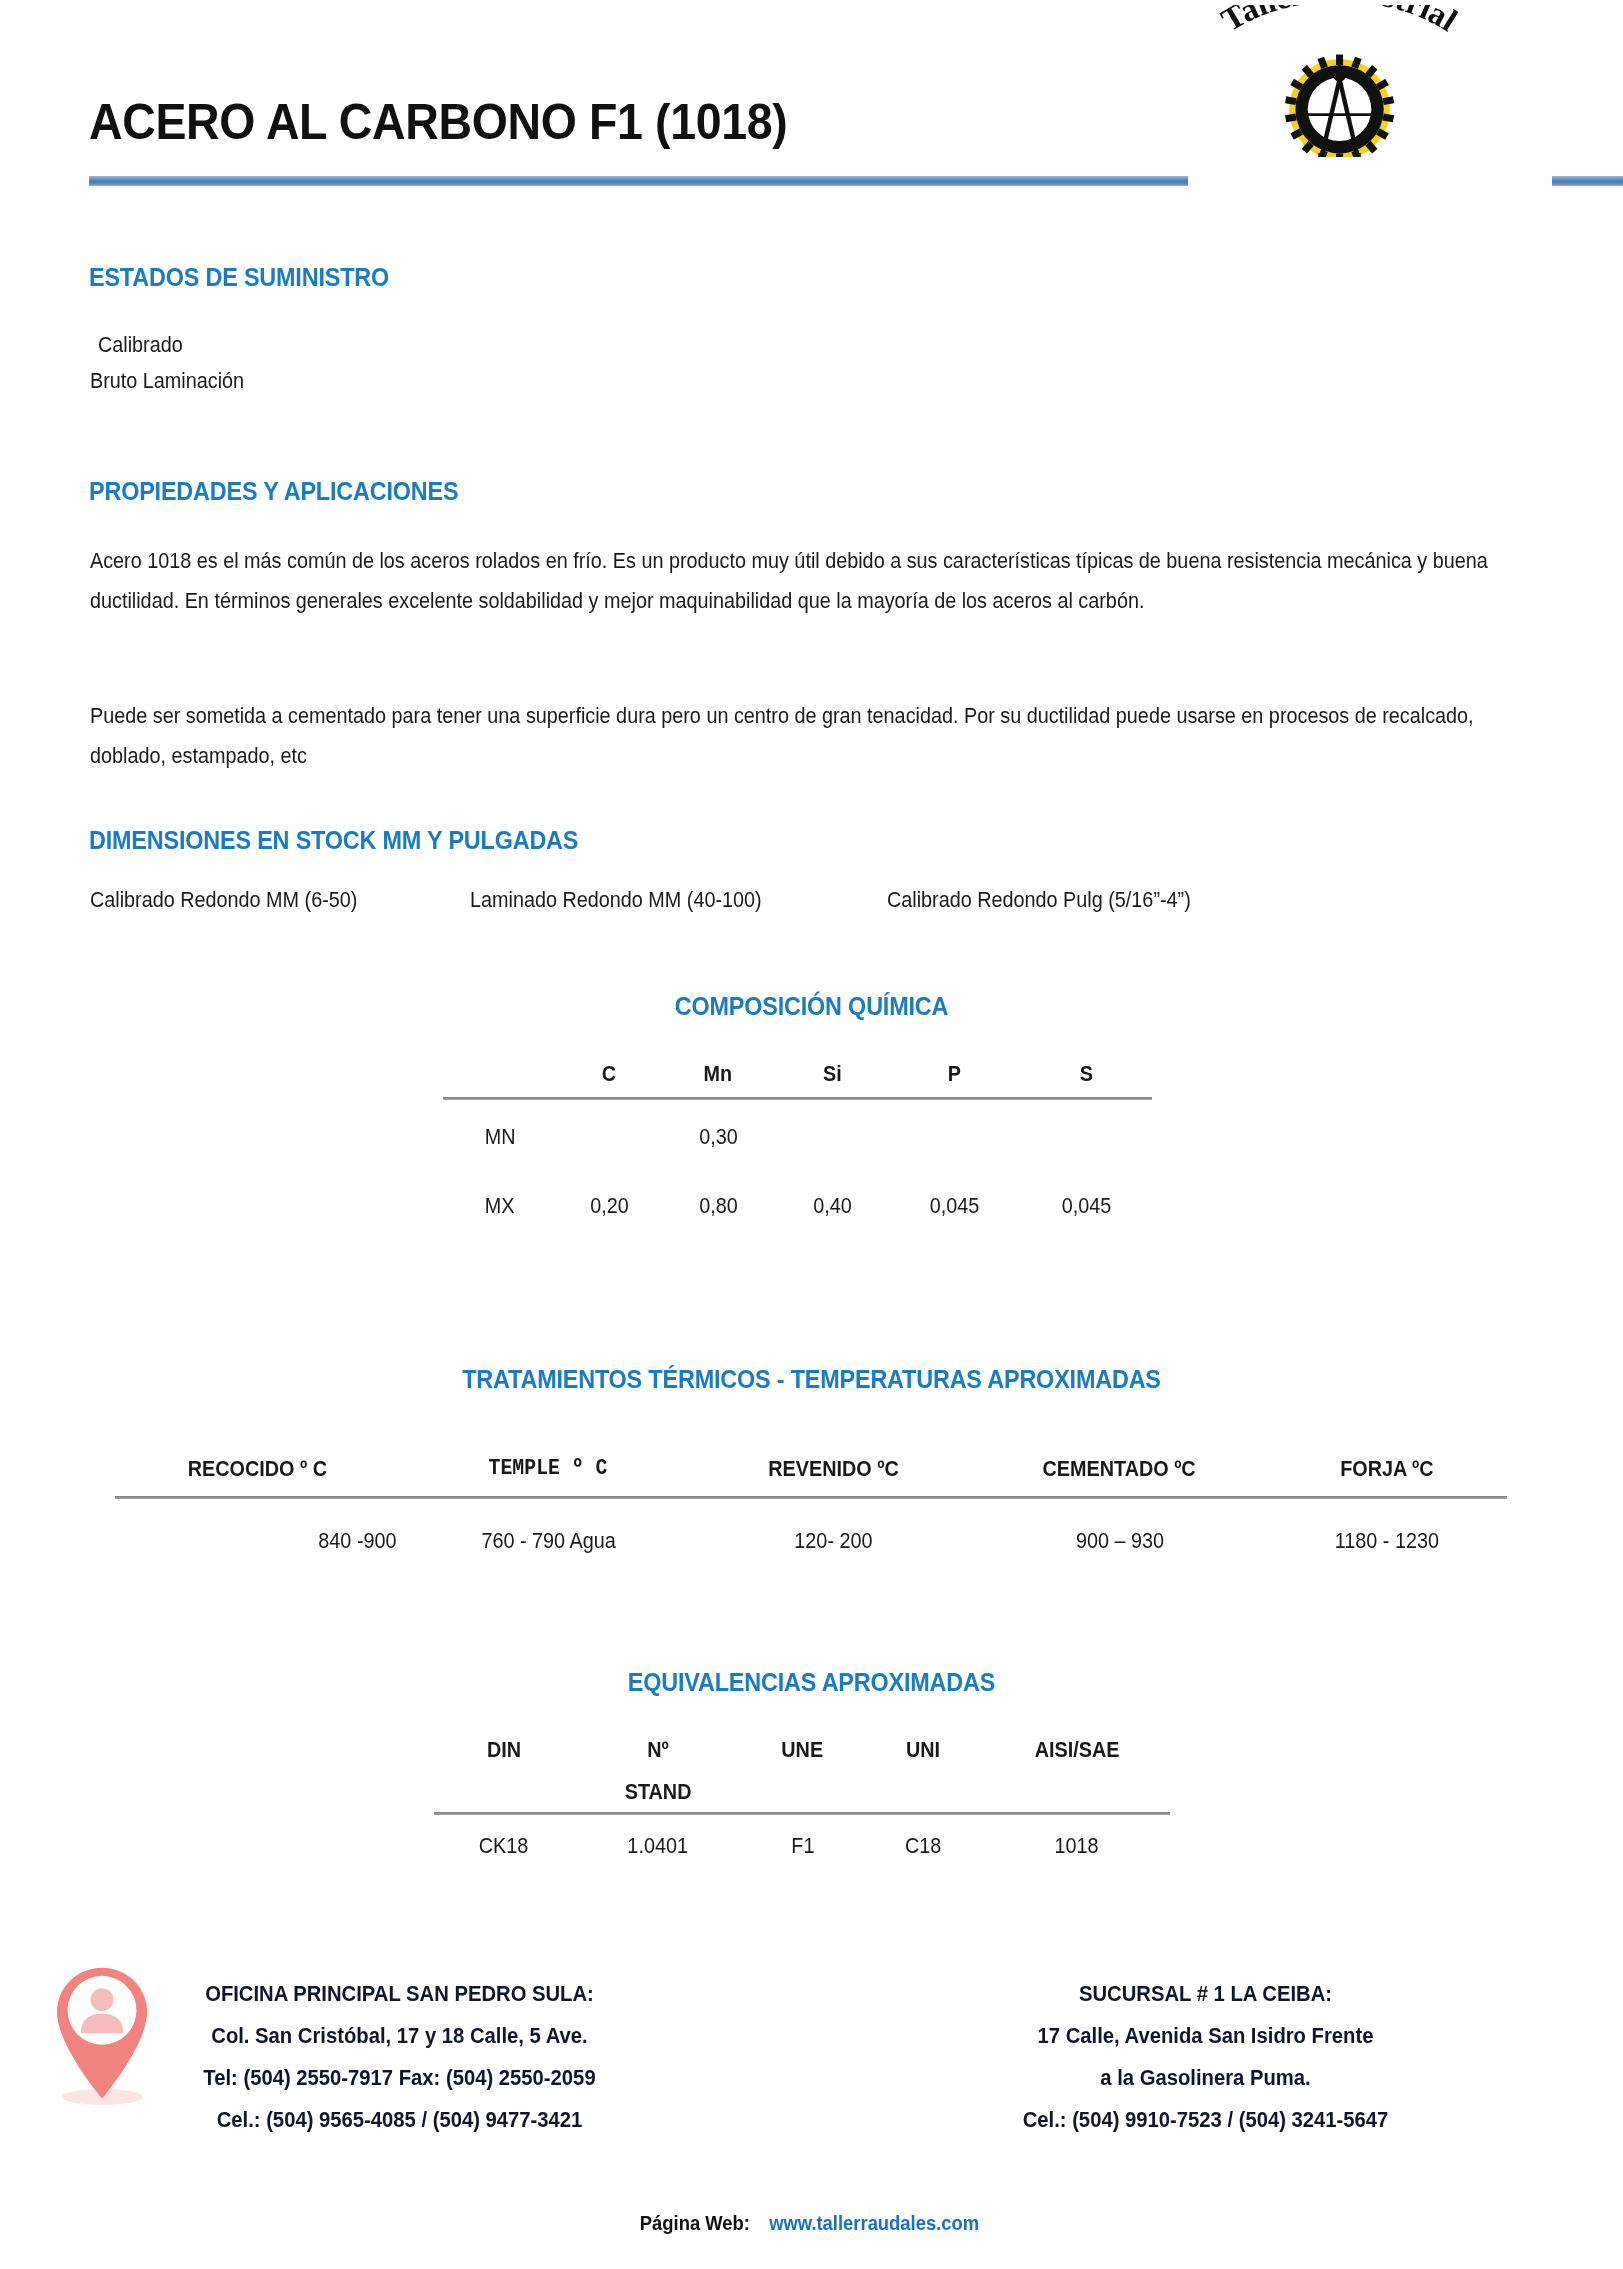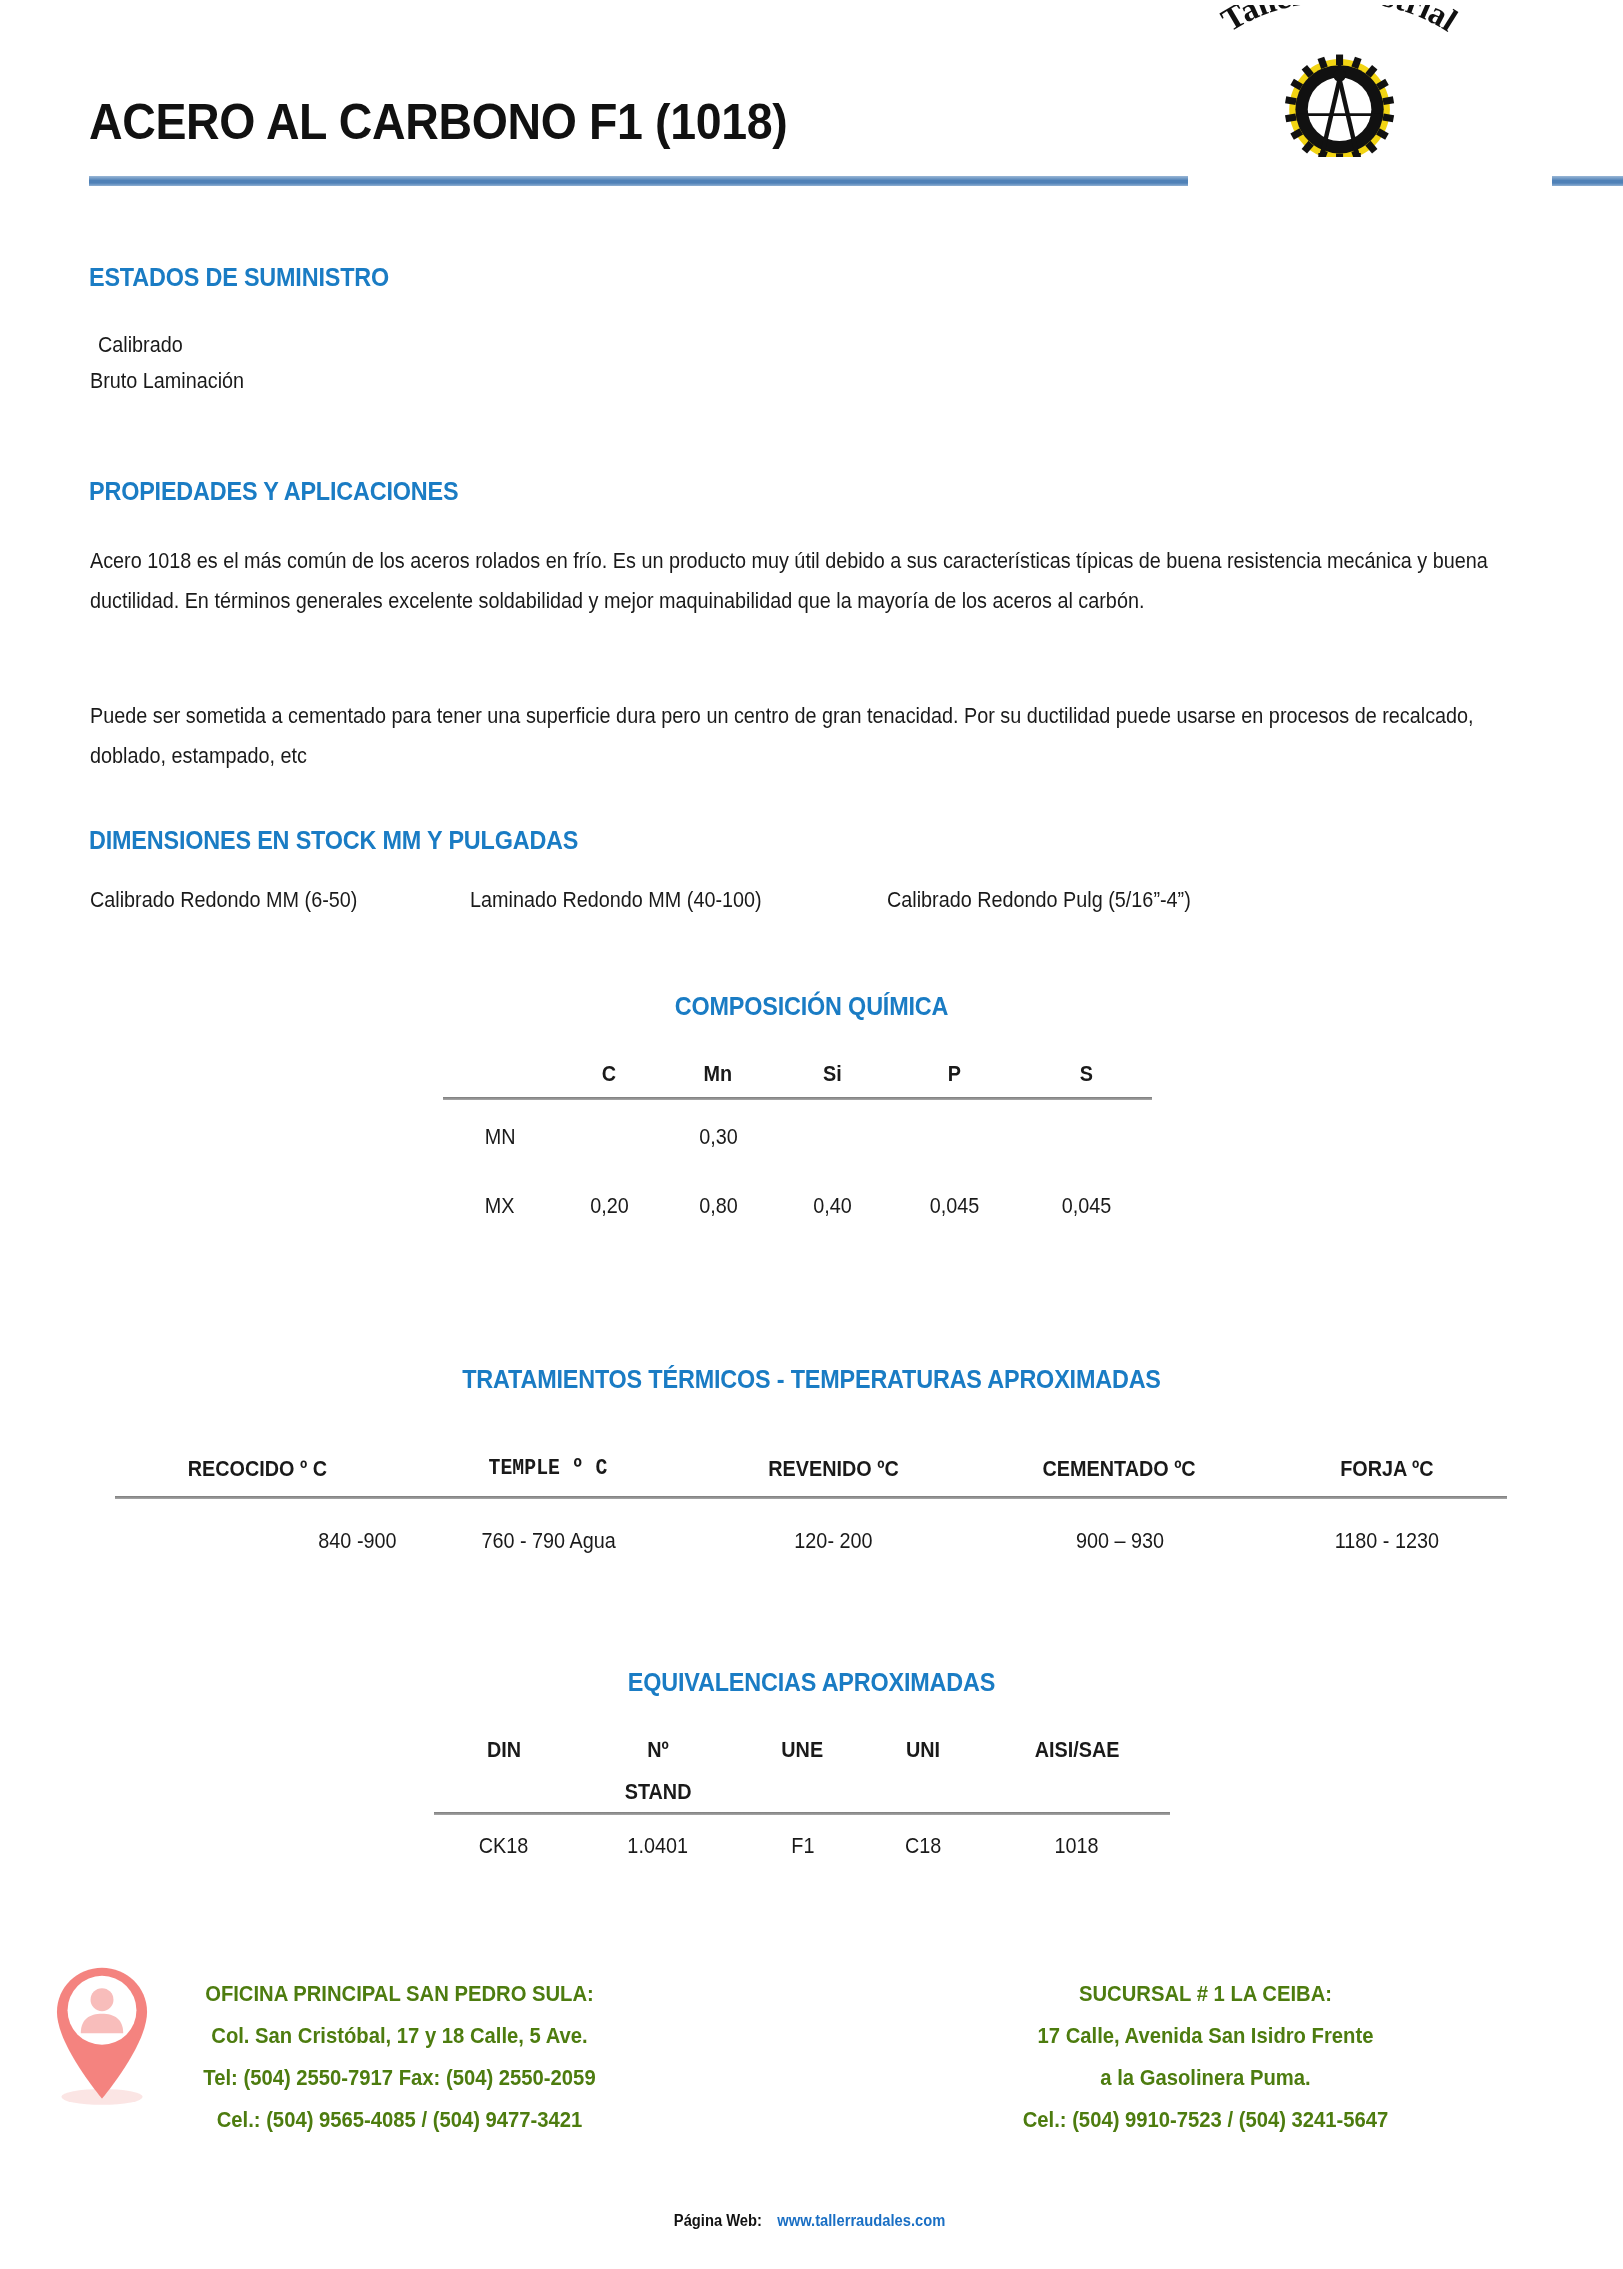--- a/index.html
+++ b/index.html
@@ -164,33 +164,33 @@
     position: absolute;
     left: 49px;
     top: 1964px;
     width: 106px;
     height: 142px;
   }
   .foot-col {
     position: absolute;
     font-size: 22px;
     font-weight: bold;
-    color: #4d7c0f;
+    color: #0f172a;
     line-height: 42px;
     text-align: center;
     white-space: nowrap;
   }
   .foot-col div { transform: scaleX(0.92); }
   .web-line {
     position: absolute;
     left: 0;
     top: 2212px;
     width: 1623px;
     text-align: center;
-    font-size: 16px;
+    font-size: 20px;
     font-weight: bold;
     color: #111111;
   }
   .web-line span { transform: scaleX(0.92); display: inline-block; }
   .web-url { color: #1a6fc4; }
 </style>
 </head>
 <body>
 
 <div class="header">

